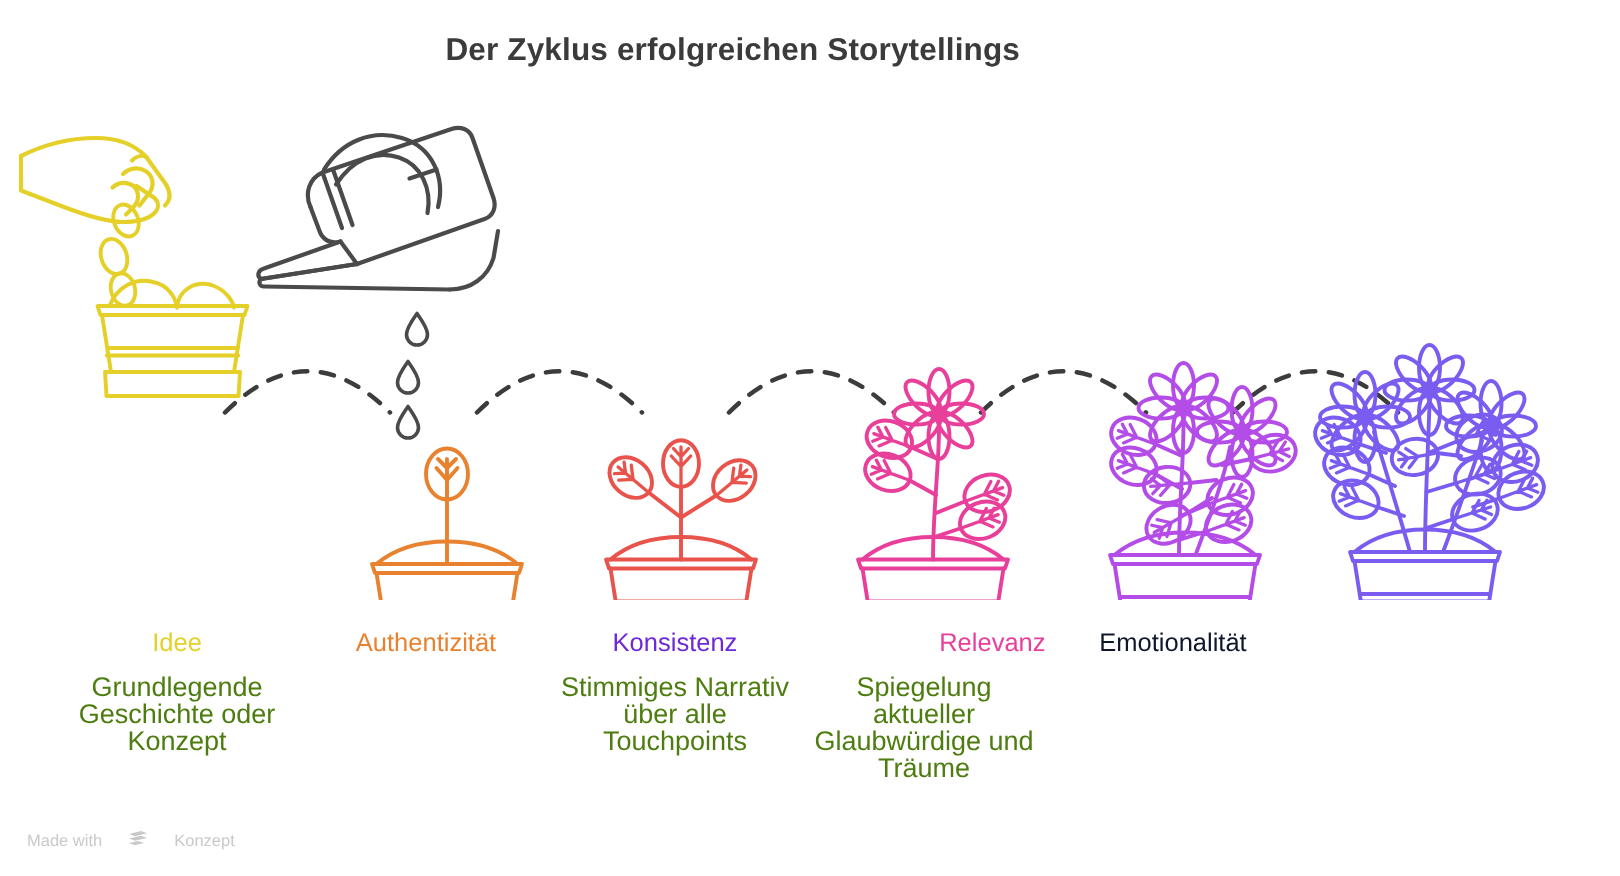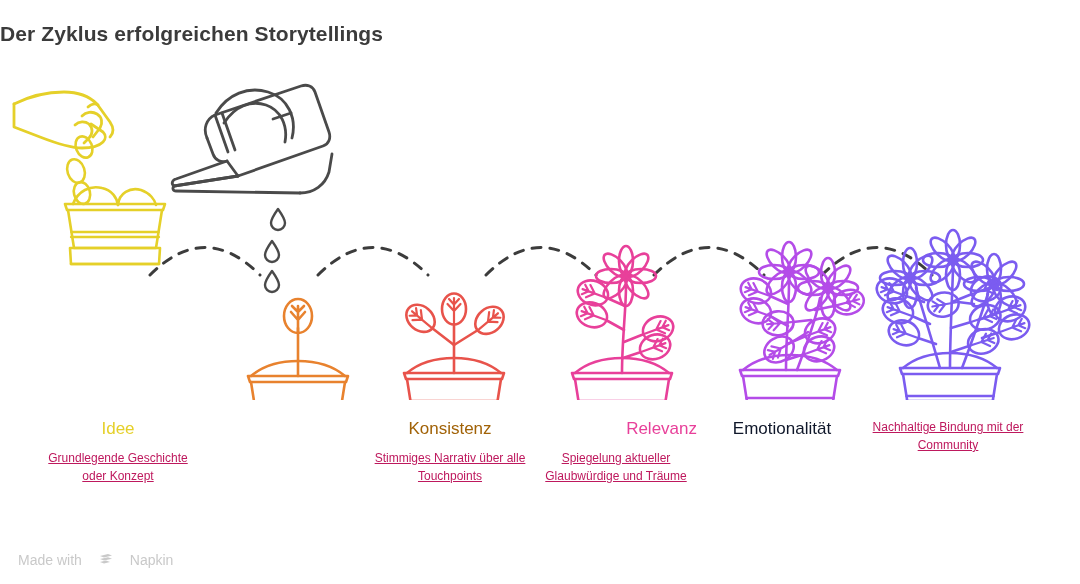--- a/index.html
+++ b/index.html
@@ -14,21 +14,21 @@
     overflow: hidden;
     font-family: "Liberation Sans", sans-serif;
     -webkit-font-smoothing: antialiased;
   }
 
   .title {
     position: absolute;
     top: 22px;
     left: 0;
     width: 977px;
-    text-align: left;
+    text-align: center;
     font-size: 21px;
     font-weight: bold;
     color: #3b3b3b;
     letter-spacing: 0.1px;
   }
 
   .stage {
     position: absolute;
     top: 80px;
     left: 0;
@@ -51,35 +51,34 @@
     padding: 0 2px;
     box-sizing: border-box;
   }
   .caption-title {
     font-size: 17px;
     line-height: 22px;
     font-weight: normal;
     margin-bottom: 9px;
   }
   .caption-desc {
-    font-size: 12px;
+    font-size: 18px;
     line-height: 18px;
-    color: #be185d;
-    text-decoration: underline;
+    color: #4d7c0f;
   }
 
   .watermark {
     position: absolute;
     left: 18px;
     bottom: 16px;
     display: flex;
     align-items: center;
     gap: 17px;
     color: #c9c9c9;
-    font-size: 14px;
+    font-size: 11px;
   }
   .watermark .mark { display: block; }
 </style>
 </head>
 <body>
 
 <div class="title">Der Zyklus erfolgreichen Storytellings</div>
 
 <div class="stage">
 <svg id="canvas-svg" width="1080" height="320" viewBox="0 0 1080 320" xmlns="http://www.w3.org/2000/svg">
@@ -349,40 +348,40 @@
   </g>
 </svg>
 </div>
 
 <div class="captions">
   <div class="caption">
     <div class="caption-title" style="color: rgb(229, 208, 41);">Idee</div>
     <div class="caption-desc">Grundlegende Geschichte oder Konzept</div>
   </div>
   <div class="caption">
-  </div>
-  <div class="caption">
-    <div class="caption-title" style="color: #a16207;">Konsistenz</div>
+    <div class="caption-title" style="color: rgb(232, 130, 46);">Authentizität</div>
+  </div>
+  <div class="caption">
+    <div class="caption-title" style="color: #6d28d9;">Konsistenz</div>
     <div class="caption-desc">Stimmiges Narrativ über alle Touchpoints</div>
   </div>
   <div class="caption">
     <div class="caption-title" style="color: rgb(232, 64, 154); text-align: right;">Relevanz</div>
     <div class="caption-desc">Spiegelung aktueller Glaubwürdige und Träume</div>
   </div>
   <div class="caption">
     <div class="caption-title" style="color: #0f172a;">Emotionalität</div>
   </div>
   <div class="caption">
-    <div class="caption-desc">Nachhaltige Bindung mit der Community</div>
   </div>
 </div>
 
 <div class="watermark">
   <span>Made with</span>
   <span class="mark">
     <svg width="14" height="12" viewBox="0 0 14 12" xmlns="http://www.w3.org/2000/svg">
       <path d="M1 3 L9 1 L13 2.5 L5 4.5 Z" fill="#c9c9c9"></path>
       <path d="M1 6 L9 4.2 L13 5.7 L5 7.5 Z" fill="#c9c9c9"></path>
       <path d="M1 9 L7 7.6 L11 9 L5 10.5 Z" fill="#c9c9c9"></path>
     </svg>
   </span>
-  <span>Napkin</span>
+  <span>Konzept</span>
 </div>
 
 </body></html>

